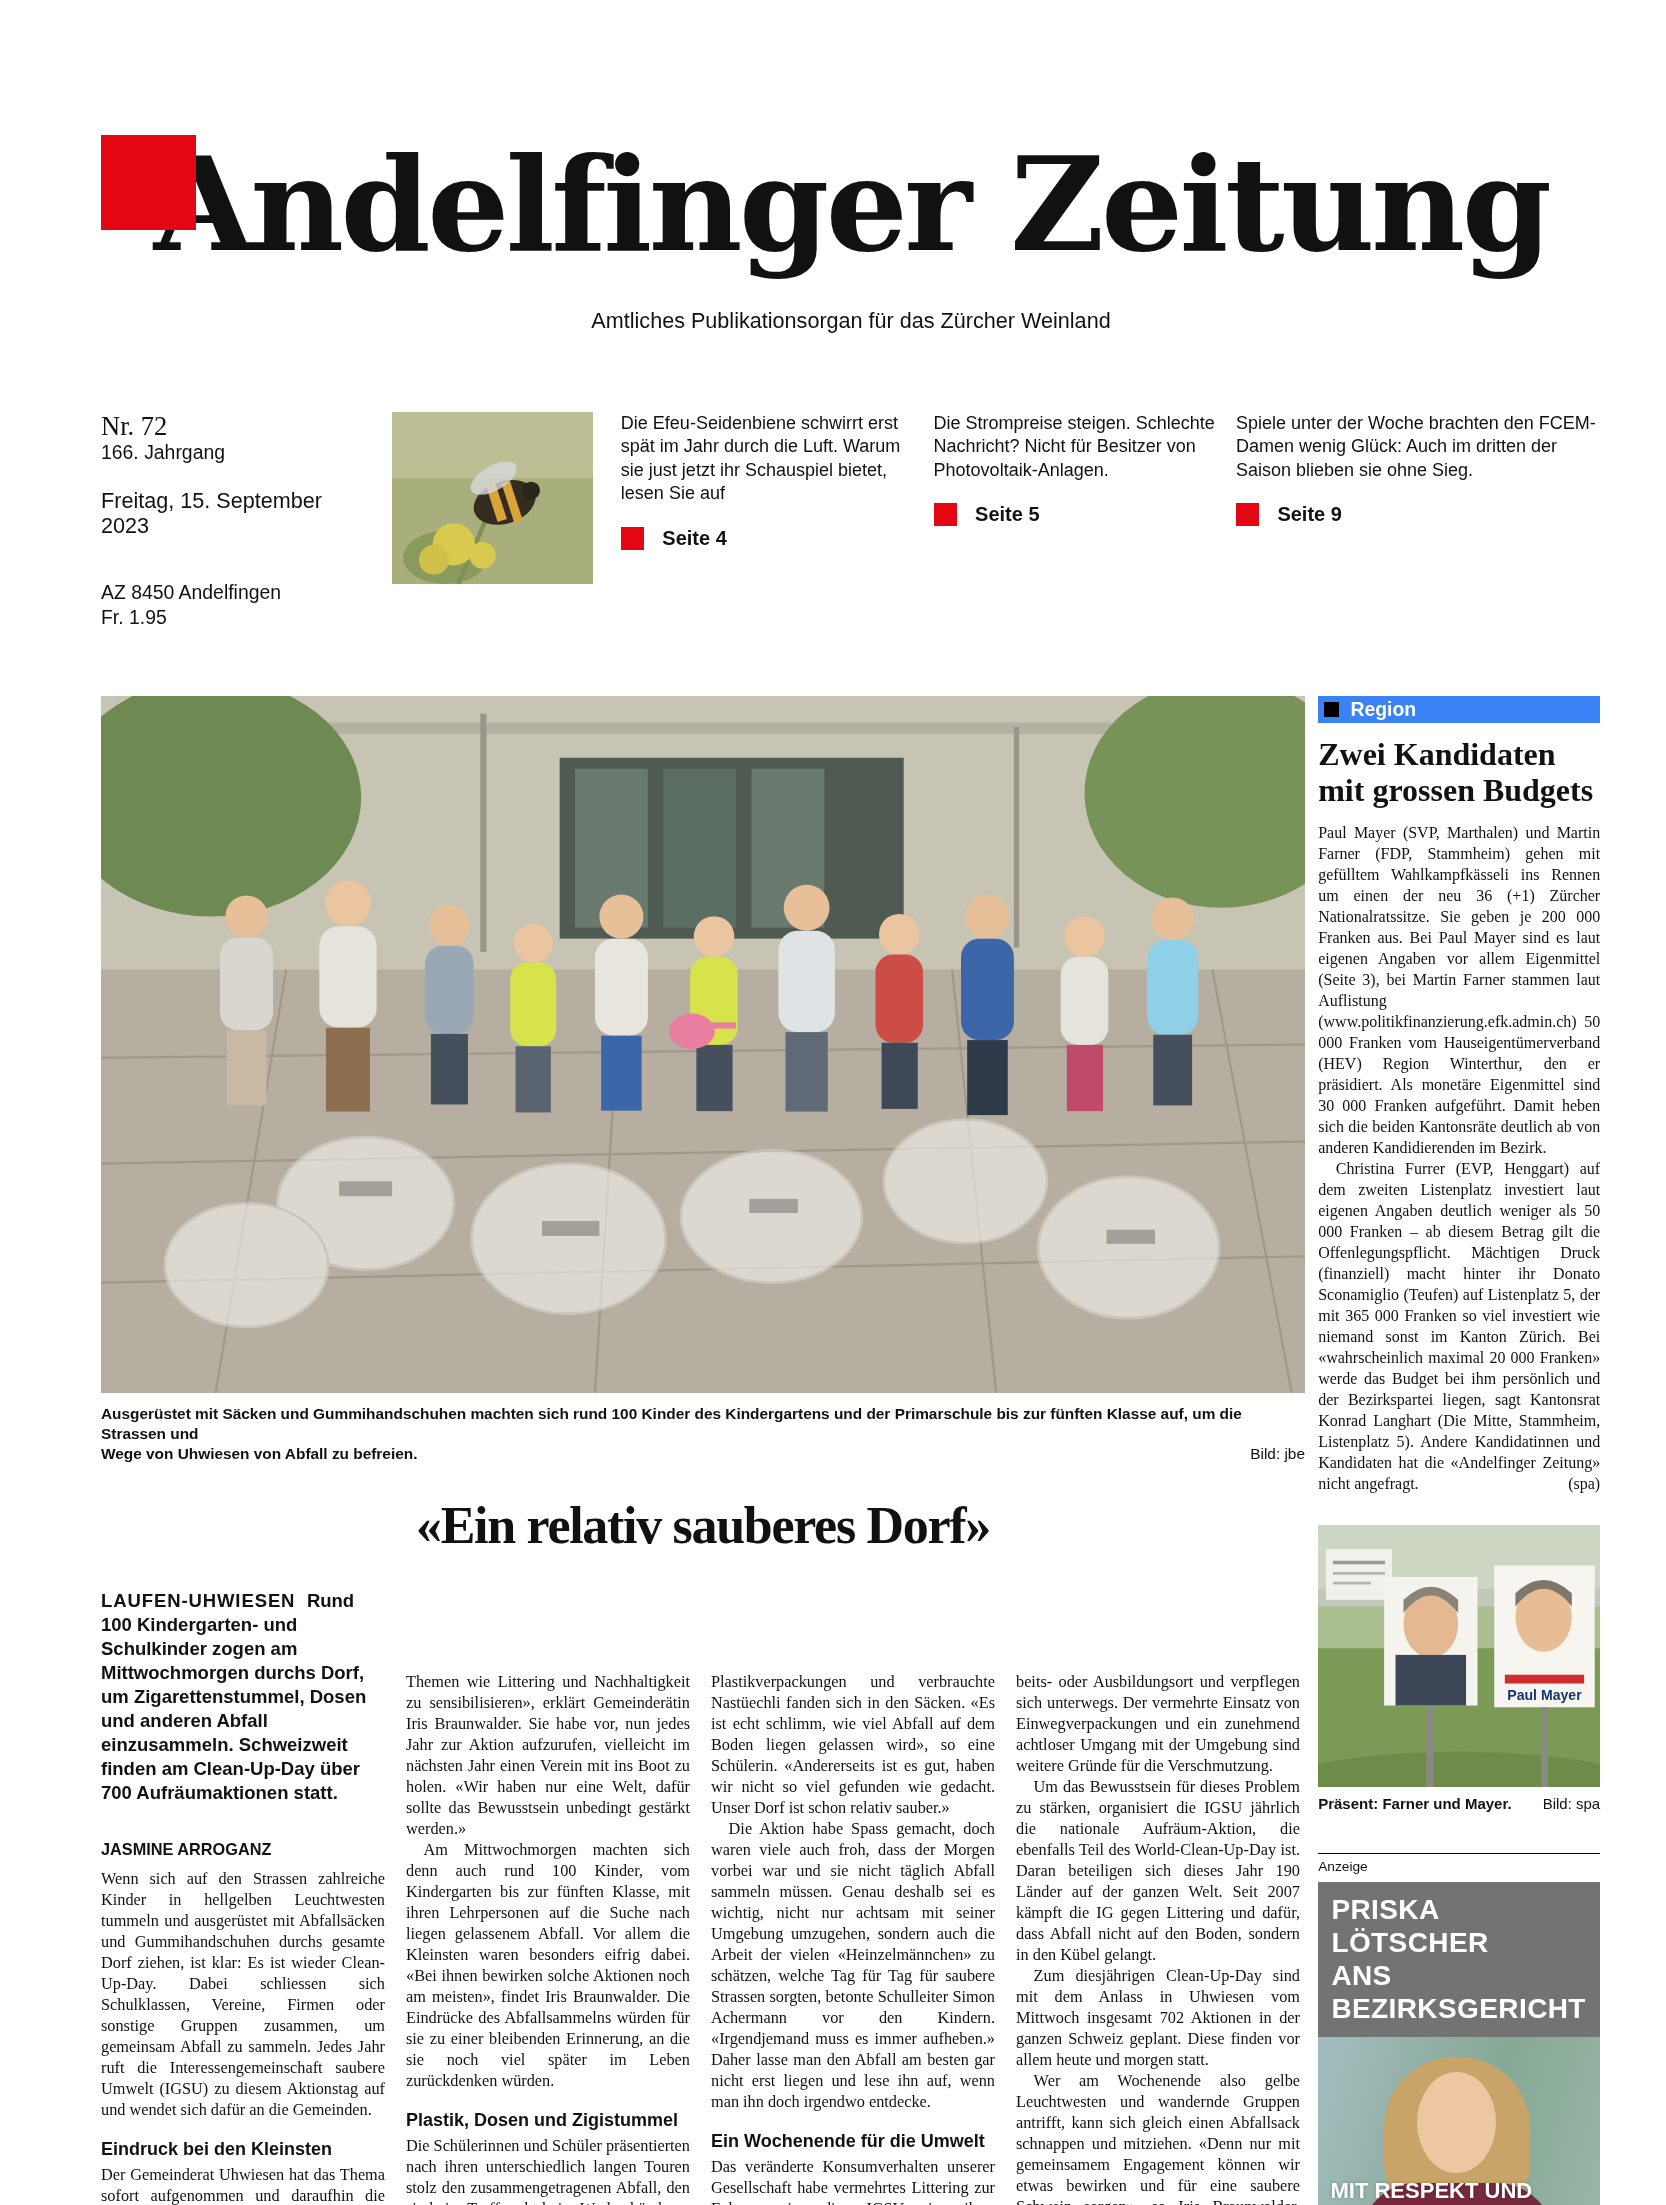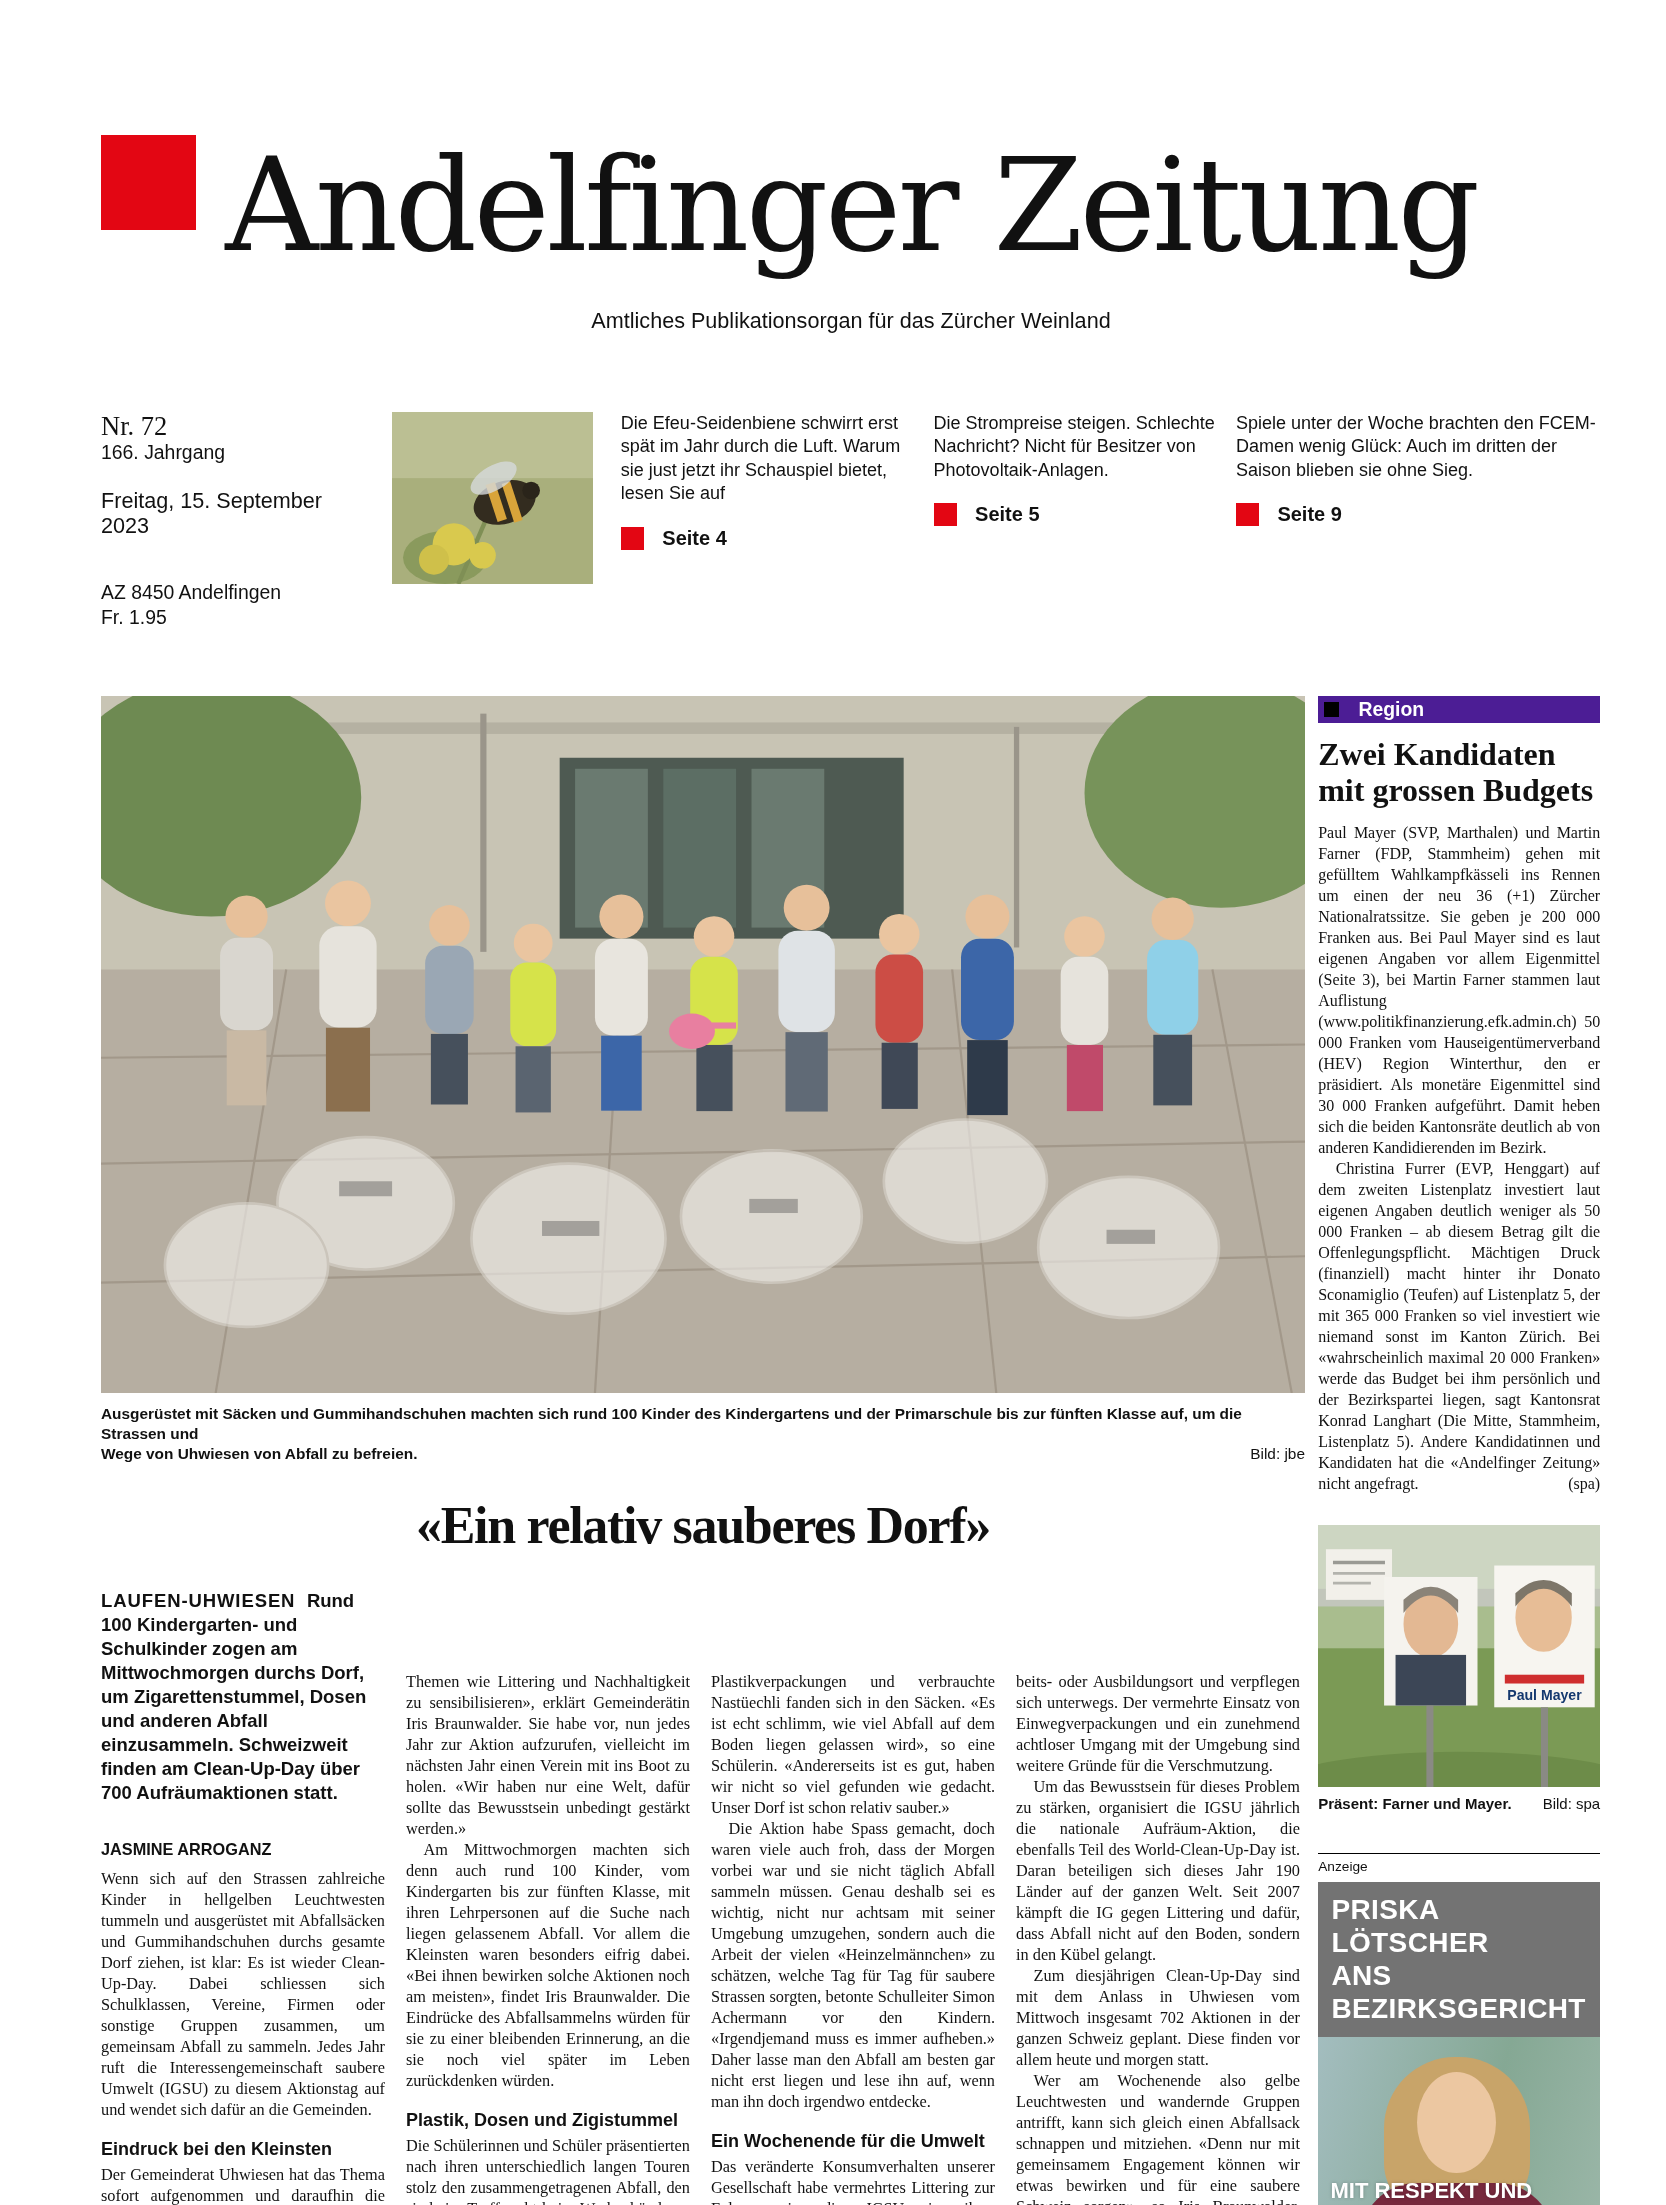--- a/index.html
+++ b/index.html
@@ -7,21 +7,21 @@
   .page {
     position:relative; width:1667px; height:2448px; background:#ffffff;
     padding:101px 66px 0 101px; overflow:hidden; color:#111;
     font-family:"Liberation Serif", serif;
   }
   
   .masthead { position:relative; height:289px; }
   .logo-square { position:absolute; left:0; top:34px; width:95px; height:95px; background:#e30613; }
   .mast-title {
     height:207px; display:flex; align-items:center; justify-content:center;
-    font-family:"DejaVu Serif", serif; font-weight:400; font-size:129px; letter-spacing:-3.5px; white-space:nowrap;
+    font-family:"DejaVu Serif", serif; font-weight:700; font-size:129px; letter-spacing:-3.5px; white-space:nowrap;
   }
   .mast-sub { text-align:center; margin-top:0; font-family:"Liberation Sans", sans-serif; font-size:21.6px; }
   
   .inforow { margin-top:22px; display:flex; }
   .issuecol { width:273px; font-family:"Liberation Sans", sans-serif; font-size:19.4px; line-height:25px; }
   .issue-nr { font-family:"Liberation Serif", serif; font-size:26.5px; line-height:28px; }
   .issue-date { margin-top:23px; font-size:21.6px; }
   .issue-az { margin-top:42px; }
   .bee { width:201px; height:172px; margin-left:20px; flex:none; }
   .teaser { margin-left:28px; width:287px; font-family:"Liberation Sans", sans-serif; }
@@ -44,21 +44,21 @@
   .col { width:284px; flex:none; font-size:16.3px; line-height:21px; text-align:justify; }
   .col.pad { padding-top:82px; }
   .lead { font-family:"Liberation Sans", sans-serif; font-weight:700; font-size:18.5px; line-height:24px; text-align:left; }
   .kicker { letter-spacing:0.9px; margin-right:11.5px; }
   .byline { margin-top:34px; margin-bottom:8px; font-family:"Liberation Sans", sans-serif; font-weight:700; font-size:16.3px; text-align:left; }
   .col h4 { font-family:"Liberation Sans", sans-serif; font-weight:700; font-size:18px; line-height:22px; margin:18.5px 0 4.4px; text-align:left; }
   .col p { margin:0; }
   .ind { text-indent:17.6px; }
   
   .region { width:282px; flex:none; display:flex; flex-direction:column; height:1606px; }
-  .region-bar { height:27px; background:#4c1d95; display:flex; align-items:center; gap:19px; padding:0 6.2px; flex:none; }
+  .region-bar { height:27px; background:#3b82f6; display:flex; align-items:center; gap:11px; padding:0 6.2px; flex:none; }
   .region-bar .blk { width:15px; height:15px; background:#000; flex:none; }
   .region-bar span { font-family:"Liberation Sans", sans-serif; font-weight:700; font-size:19.4px; color:#fff; }
   .region-title { margin-top:13.2px; font-weight:700; font-size:32px; line-height:36px; white-space:pre-line; }
   .region-body { margin-top:14px; font-size:16px; line-height:21px; text-align:justify; overflow:hidden; }
   .region-body .sig { text-align:right; margin-top:-21px; }
   .region-photo { margin-top:auto; height:262px; flex:none; position:relative; overflow:hidden; }
   .region-photo svg { display:block; width:100%; height:100%; }
   .region-cap { margin-top:8px; display:flex; justify-content:space-between; font-family:"Liberation Sans", sans-serif; font-size:15px; }
   .region-cap .capl { font-weight:700; }
   .ad-rule { margin-top:41px; border-top:1.3px solid #000; }

